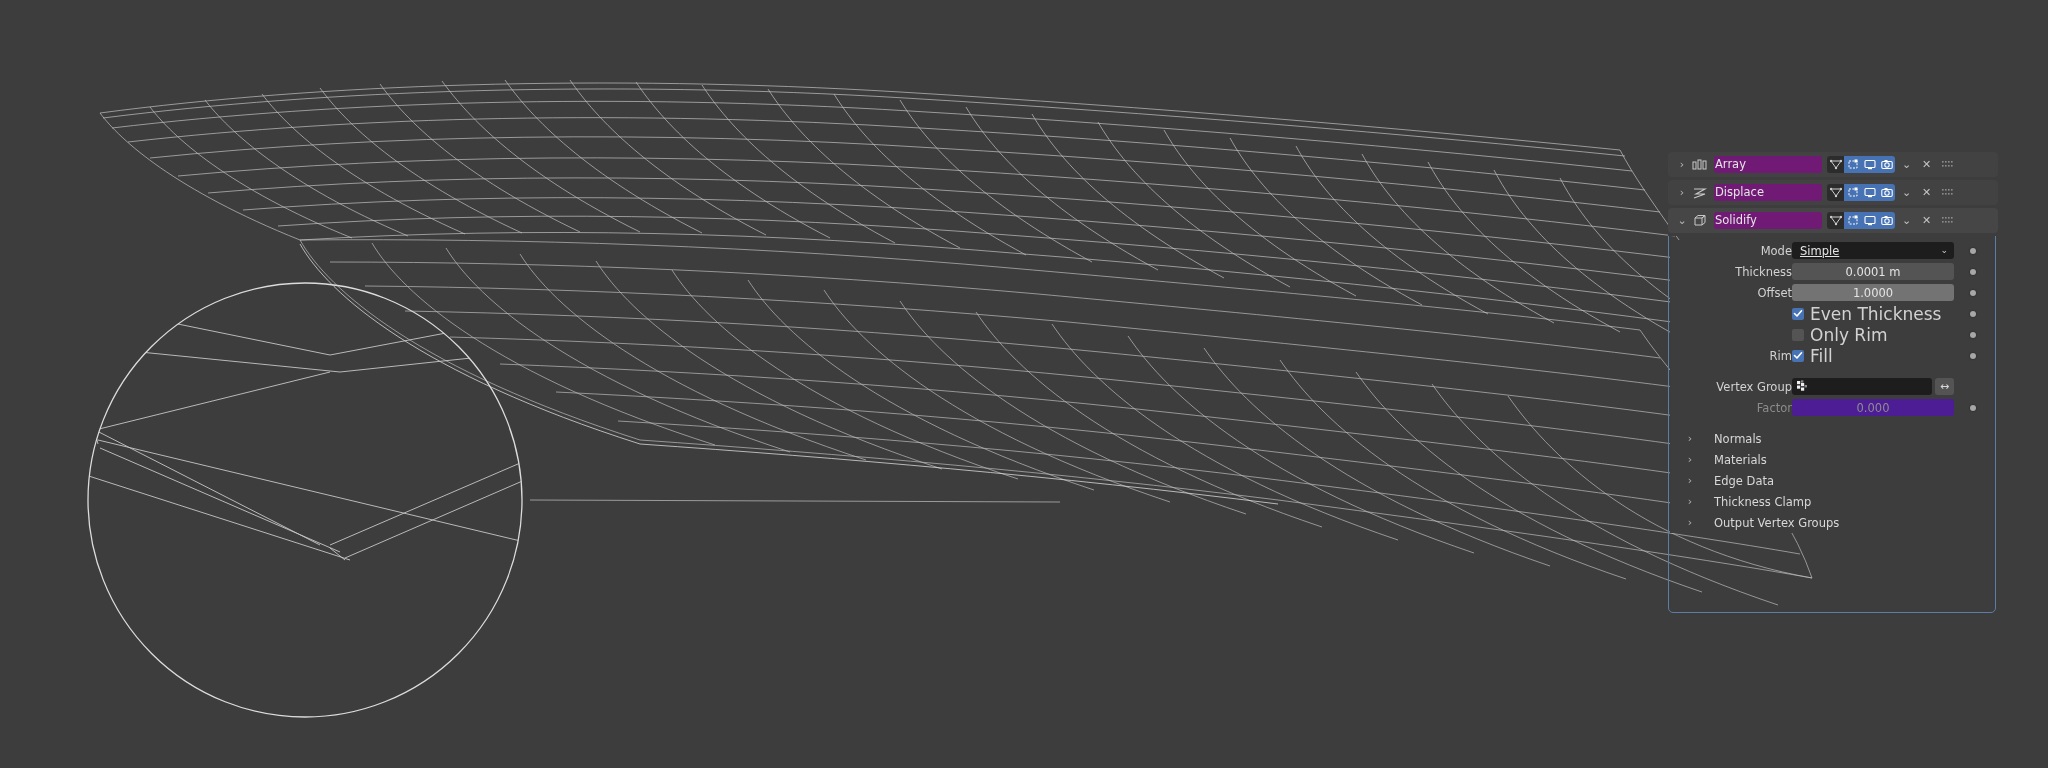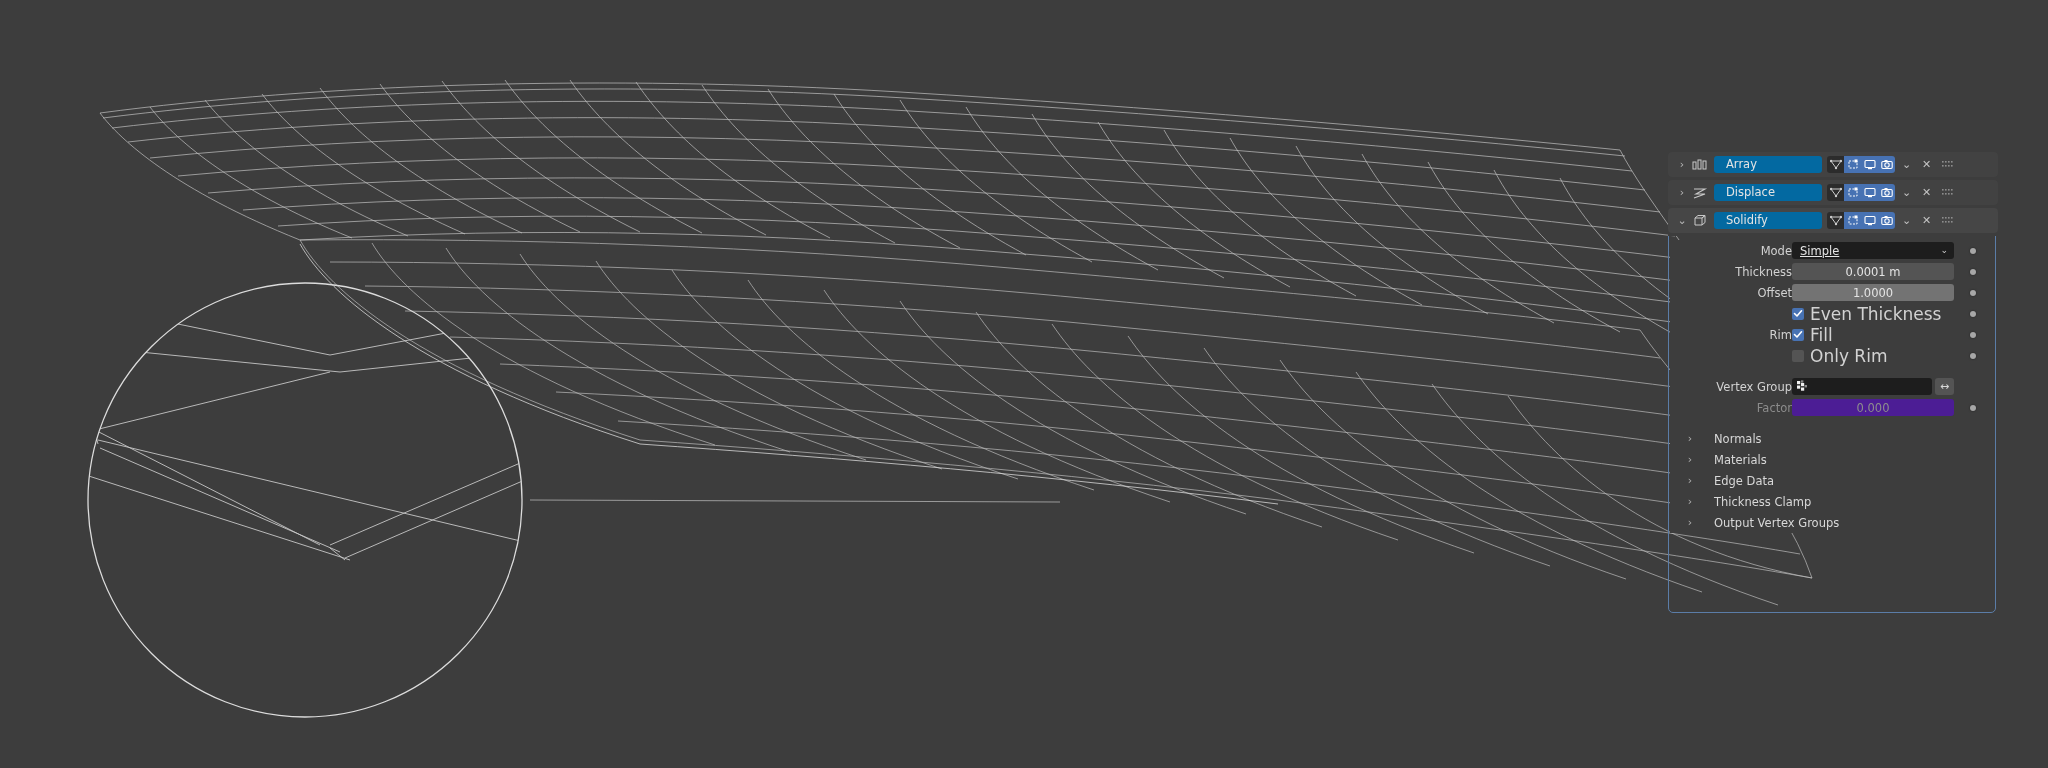--- a/index.html
+++ b/index.html
@@ -12,22 +12,22 @@
   
   #modifier-panel{position:absolute;left:1668px;top:152px;width:330px;
                   background:#3d3d3d;}
   .mod-row{position:relative;height:25px;margin-bottom:3px;display:flex;align-items:center;
            background:#424242;border-radius:4px;}
   .mod-row.active{background:#464646;}
   .expander{width:16px;margin-left:6px;color:#b8b8b8;font-size:11px;line-height:1;
             text-align:center;user-select:none;}
   .mod-type-icon{width:20px;height:18px;margin-right:4px;display:flex;align-items:center;
                  justify-content:center;}
-  .mod-name{flex:0 0 108px;height:17px;background:#0369a1;border-radius:3px;color:#e4e4e4;
-            font-size:11.5px;line-height:17px;padding-left:12px;box-sizing:border-box;
+  .mod-name{flex:0 0 108px;height:17px;background:#701a75;border-radius:3px;color:#e4e4e4;
+            font-size:11.5px;line-height:17px;padding-left:1px;box-sizing:border-box;
             overflow:hidden;white-space:nowrap;}
   .tgl-group{display:flex;margin-left:5px;}
   .tgl{width:17px;height:17px;display:flex;align-items:center;justify-content:center;
        background:#2c2c2c;}
   .tgl.on{background:#4772b3;}
   .tgl:first-child{border-radius:3px 0 0 3px;}
   .tgl:last-child{border-radius:0 3px 3px 0;}
   .hdr-btn{width:17px;height:17px;margin-left:3px;display:flex;align-items:center;
            justify-content:center;color:#c4c4c4;font-size:11px;}
   .grip{width:13px;height:15px;margin-left:7px;display:flex;align-items:center;}
@@ -378,37 +378,37 @@
         <svg width="10" height="9" viewBox="0 0 10 9">
             <path d="M1.5,4.5 L4,7 L8.5,1.8" fill="none" stroke="#ffffff" stroke-width="1.6" stroke-linecap="round" stroke-linejoin="round"></path>
           </svg>
       </div>
       <div class="cbtext">Even Thickness</div>
     </div>
     <div class="dot"></div>
   </div>
 
   <div class="prop-row">
+    <div class="plabel"></div>
+    <div class="pfield cbrow">
+      <div class="cb off"></div>
+      <div class="cbtext">Only Rim</div>
+    </div>
+    <div class="dot"></div>
+  </div>
+
+  <div class="prop-row">
     <div class="plabel">Rim</div>
     <div class="pfield cbrow">
       <div class="cb on">
         <svg width="10" height="9" viewBox="0 0 10 9">
             <path d="M1.5,4.5 L4,7 L8.5,1.8" fill="none" stroke="#ffffff" stroke-width="1.6" stroke-linecap="round" stroke-linejoin="round"></path>
           </svg>
       </div>
       <div class="cbtext">Fill</div>
-    </div>
-    <div class="dot"></div>
-  </div>
-
-  <div class="prop-row">
-    <div class="plabel"></div>
-    <div class="pfield cbrow">
-      <div class="cb off"></div>
-      <div class="cbtext">Only Rim</div>
     </div>
     <div class="dot"></div>
   </div>
 
   <div class="gap"></div>
 
   <div class="prop-row">
     <div class="plabel">Vertex Group</div>
     <div class="vg-field">
       <svg width="13" height="13" viewBox="0 0 13 13">

